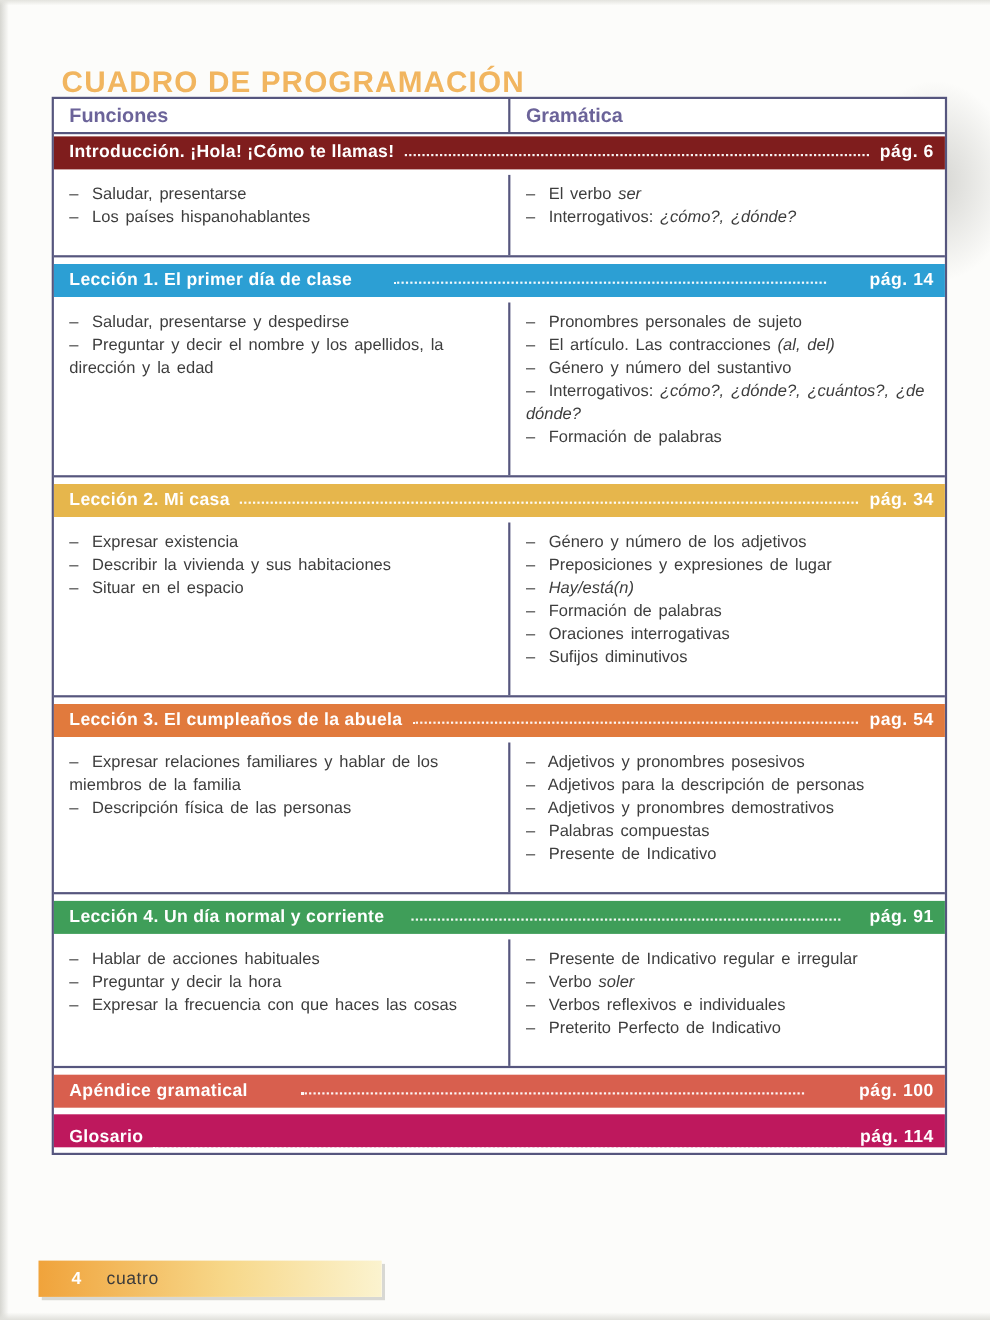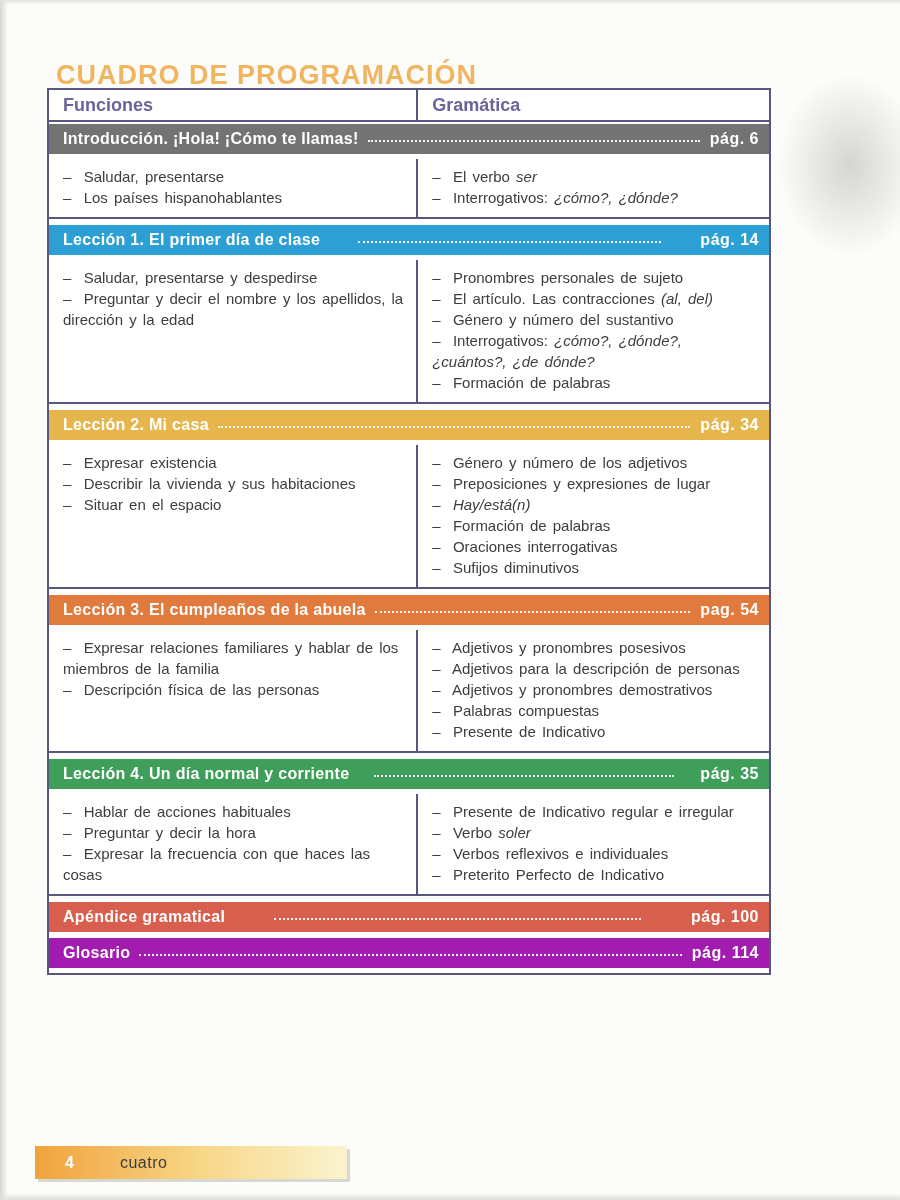--- a/index.html
+++ b/index.html
@@ -18,21 +18,21 @@
   .corner-shadow{position:absolute;right:-25px;top:70px;width:150px;height:190px;
     background:radial-gradient(ellipse at center,rgba(148,148,142,.38),rgba(148,148,142,0) 68%);}
 
   .page-title{
     position:absolute;left:56px;top:42px;
     font-size:27px;font-weight:bold;letter-spacing:1px;
     color:#f1b55f;white-space:nowrap;
   }
 
   .toc-table{
-    position:absolute;left:47px;top:88px;width:724px;
+    position:absolute;left:47px;top:88px;width:814px;
     border:2px solid #56567e;background:#fff;
     box-sizing:border-box;
   }
   .thead{display:flex;border-bottom:2px solid #56567e;}
   .th{padding:5px 12px 4px 14px;font-size:18px;font-weight:bold;color:#6b6399;box-sizing:border-box;}
   .th-left{width:51%;}
   .th-right{flex:1;border-left:2px solid #56567e;}
 
   .tbody{padding-bottom:5px;}
 
@@ -41,56 +41,56 @@
     color:#fff;font-weight:bold;font-size:16px;box-sizing:border-box;
     margin-top:6px;
   }
   .band.first{margin-top:2px;}
   .band-title{white-space:nowrap;letter-spacing:.3px;}
   .leader{flex:1;height:0;border-bottom:2px dotted rgba(255,255,255,.95);
     margin:0 10px 0 9px;transform:translateY(2px);}
   .band-page{white-space:nowrap;letter-spacing:.5px;}
 
   .trow{display:flex;border-bottom:2px solid #56567e;margin-top:5px;}
-  .cell{padding:7px 10px 9px 14px;box-sizing:border-box;}
+  .cell{padding:7px 10px 24px 14px;box-sizing:border-box;}
   .cell-left{width:51%;}
   .cell-right{flex:1;border-left:2px solid #56567e;}
   .cell ul{margin:0;padding:0;list-style:none;}
   .cell li{
     font-size:15px;line-height:21px;color:#3d3d3d;word-spacing:2px;
   }
   .cell li::before{content:"–  ";white-space:pre;}
   .seg-i{font-style:italic;}
 
   .footer-bar{
     position:absolute;left:35px;top:1146px;width:312px;height:33px;
     background:linear-gradient(to right,#f0a33b,#f7d88a 55%,#fbf3cf);
     display:flex;align-items:center;
     box-shadow:3px 3px 0 rgba(185,185,178,.55);
   }
   .footer-num{color:#fff;font-weight:bold;font-size:16px;margin-left:30px;}
-  .footer-word{color:#3b3b3b;font-size:16px;margin-left:46px;letter-spacing:.5px;}
+  .footer-word{color:#3b3b3b;font-size:16px;margin-left:23px;letter-spacing:.5px;}
 </style>
 </head>
 <body>
 
 <div class="edge-left"></div>
 <div class="edge-top"></div>
 <div class="edge-bottom"></div>
 <div class="corner-shadow"></div>
 
 <h1 class="page-title">CUADRO DE PROGRAMACIÓN</h1>
 
 <div class="toc-table">
   <div class="thead">
     <div class="th th-left">Funciones</div>
     <div class="th th-right">Gramática</div>
   </div>
   <div class="tbody">
-      <div class="band first" style="background: #737373;">
+      <div class="band first" style="background: #7f1d1d;">
         <span class="band-title">Introducción. ¡Hola! ¡Cómo te llamas!</span>
         <span class="leader"></span>
         <span class="band-page">pág. 6</span>
       </div>
       <div class="trow">
         <div class="cell cell-left">
           <ul>
             <li><span class="seg">Saludar, presentarse</span></li>
             <li><span class="seg">Los países hispanohablantes</span></li>
           </ul>
@@ -166,21 +166,21 @@
             <li><span class="seg">Adjetivos para la descripción de personas</span></li>
             <li><span class="seg">Adjetivos y pronombres demostrativos</span></li>
             <li><span class="seg">Palabras compuestas</span></li>
             <li><span class="seg">Presente de Indicativo</span></li>
           </ul>
         </div>
       </div>
       <div class="band" style="background: rgb(63, 158, 89); gap: 16px;">
         <span class="band-title">Lección 4. Un día normal y corriente</span>
         <span class="leader"></span>
-        <span class="band-page">pág. 35</span>
+        <span class="band-page">pág. 91</span>
       </div>
       <div class="trow">
         <div class="cell cell-left">
           <ul>
             <li><span class="seg">Hablar de acciones habituales</span></li>
             <li><span class="seg">Preguntar y decir la hora</span></li>
             <li><span class="seg">Expresar la frecuencia con que haces las cosas</span></li>
           </ul>
         </div>
         <div class="cell cell-right">
@@ -190,21 +190,21 @@
             <li><span class="seg">Verbos reflexivos e individuales</span></li>
             <li><span class="seg">Preterito Perfecto de Indicativo</span></li>
           </ul>
         </div>
       </div>
       <div class="band" style="background: rgb(216, 95, 78); gap: 40px;">
         <span class="band-title">Apéndice gramatical</span>
         <span class="leader"></span>
         <span class="band-page">pág. 100</span>
       </div>
-      <div class="band" style="background: #a21caf;">
+      <div class="band" style="background: #be185d; align-items: flex-end;">
         <span class="band-title">Glosario</span>
         <span class="leader"></span>
         <span class="band-page">pág. 114</span>
       </div>
     </div>
 </div>
 
 <div class="footer-bar">
   <span class="footer-num">4</span>
   <span class="footer-word">cuatro</span>

